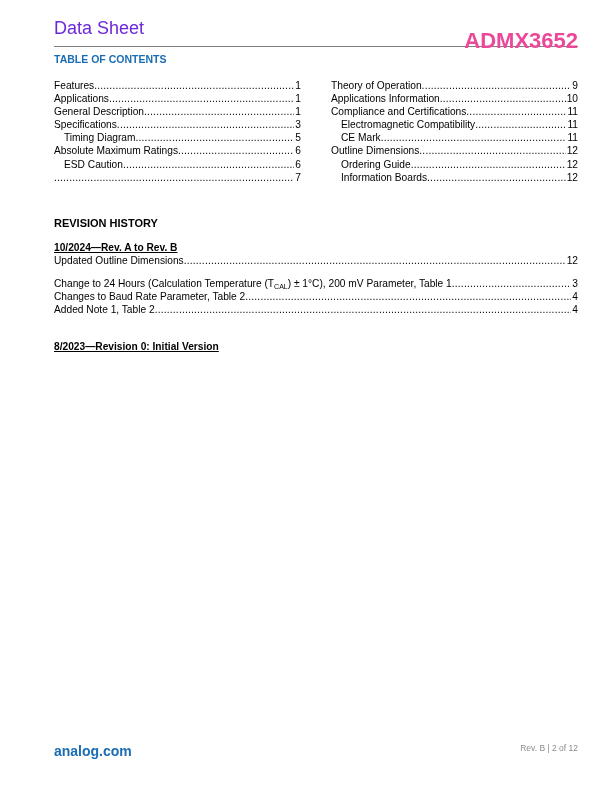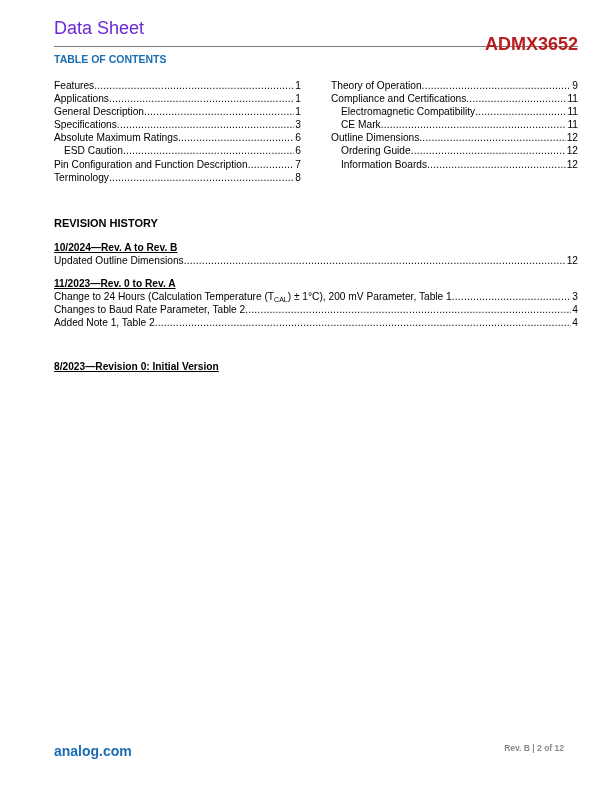--- a/index.html
+++ b/index.html
@@ -8,21 +8,21 @@
       font-family: "Liberation Sans", sans-serif; color: #000;
     }
     .header {
       position: absolute; left: 54px; top: 16px; width: 524px; height: 30px;
       border-bottom: 1px solid #7f7f7f;
     }
     .header-left {
       position: absolute; left: 0; top: 2px; font-size: 18px; color: #6d28d9;
     }
     .header-right {
-      position: absolute; right: 0; top: 18px; font-size: 18px; font-weight: bold; color: #b91c1c;
+      position: absolute; right: 0; top: 12px; font-size: 22px; font-weight: bold; color: #ec4899;
     }
     .toc-title {
       position: absolute; left: 54px; top: 53px; font-size: 10.5px; font-weight: bold; color: #1a6db3;
     }
     .col { position: absolute; top: 79px; width: 247px; }
     .col.left { left: 54px; }
     .col.right { left: 331px; }
     .entry {
       display: flex; font-size: 10.2px; line-height: 13.1px; height: 13.1px; white-space: nowrap; overflow: hidden;
     }
@@ -41,21 +41,21 @@
     }
     .rev-block { position: absolute; left: 54px; width: 524px; }
     .rev-head { font-size: 10.2px; font-weight: bold; line-height: 13px; height: 13px; text-decoration: underline; }
     .rev-line { width: 524px; }
     sub { font-size: 7px; vertical-align: -2px; line-height: 0; }
 
     .footer-left {
       position: absolute; left: 54px; top: 743px; font-size: 14px; font-weight: bold; color: #1a6db3;
     }
     .footer-right {
-      position: absolute; right: 48px; top: 743px; font-size: 8.5px; color: #8a8a8a; font-weight: bold;
+      position: absolute; right: 34px; top: 743px; font-size: 8.5px; color: #8a8a8a;
     }
   </style>
 </head>
 <body>
 
 <div class="header">
   <span class="header-left">Data Sheet</span>
   <span class="header-right">ADMX3652</span>
 </div>
 
@@ -75,47 +75,51 @@
   <div class="entry">
       <span class="lbl">General Description</span>
       <span class="dots"></span>
       <span class="pg">1</span>
     </div>
   <div class="entry">
       <span class="lbl">Specifications</span>
       <span class="dots"></span>
       <span class="pg">3</span>
     </div>
+  <div class="entry indent">
+      <span class="lbl">Timing Diagram</span>
+      <span class="dots"></span>
+      <span class="pg">5</span>
+    </div>
   <div class="entry">
       <span class="lbl">Absolute Maximum Ratings</span>
       <span class="dots"></span>
       <span class="pg">6</span>
     </div>
   <div class="entry indent">
       <span class="lbl">ESD Caution</span>
       <span class="dots"></span>
       <span class="pg">6</span>
     </div>
   <div class="entry">
-      <span class="lbl">Pin Configuration and Function Description</span>
       <span class="dots"></span>
       <span class="pg">7</span>
-    </div>
-  <div class="entry">
-      <span class="lbl">Terminology</span>
-      <span class="dots"></span>
-      <span class="pg">8</span>
     </div>
 </div>
 
 <div class="col right">
   <div class="entry">
       <span class="lbl">Theory of Operation</span>
       <span class="dots"></span>
       <span class="pg">9</span>
+    </div>
+  <div class="entry">
+      <span class="lbl">Applications Information</span>
+      <span class="dots"></span>
+      <span class="pg">10</span>
     </div>
   <div class="entry">
       <span class="lbl">Compliance and Certifications</span>
       <span class="dots"></span>
       <span class="pg">11</span>
     </div>
   <div class="entry indent">
       <span class="lbl">Electromagnetic Compatibility</span>
       <span class="dots"></span>
       <span class="pg">11</span>
@@ -147,36 +151,35 @@
 <div class="rev-block" style="top:241px;">
   <div class="rev-head">10/2024—Rev. A to Rev. B</div>
   <div class="entry rev-line">
       <span class="lbl">Updated Outline Dimensions</span>
       <span class="dots"></span>
       <span class="pg">12</span>
     </div>
 </div>
 
 <div class="rev-block" style="top:277px;">
-  <div class="rev-head">11/2023—Rev. 0 to Rev. A</div>
   <div class="entry rev-line">
       <span class="lbl"><span>Change to 24 Hours (Calculation Temperature (T</span><sub>CAL</sub><span>) ± 1°C), 200 mV Parameter, Table 1</span></span>
       <span class="dots"></span>
       <span class="pg">3</span>
     </div>
   <div class="entry rev-line">
       <span class="lbl">Changes to Baud Rate Parameter, Table 2</span>
       <span class="dots"></span>
       <span class="pg">4</span>
     </div>
   <div class="entry rev-line">
       <span class="lbl">Added Note 1, Table 2</span>
       <span class="dots"></span>
       <span class="pg">4</span>
     </div>
 </div>
 
-<div class="rev-block" style="top:360px;">
+<div class="rev-block" style="top:340px;">
   <div class="rev-head">8/2023—Revision 0: Initial Version</div>
 </div>
 
 <div class="footer-left">analog.com</div>
 <div class="footer-right">Rev. B | 2 of 12</div>
 
 </body></html>

